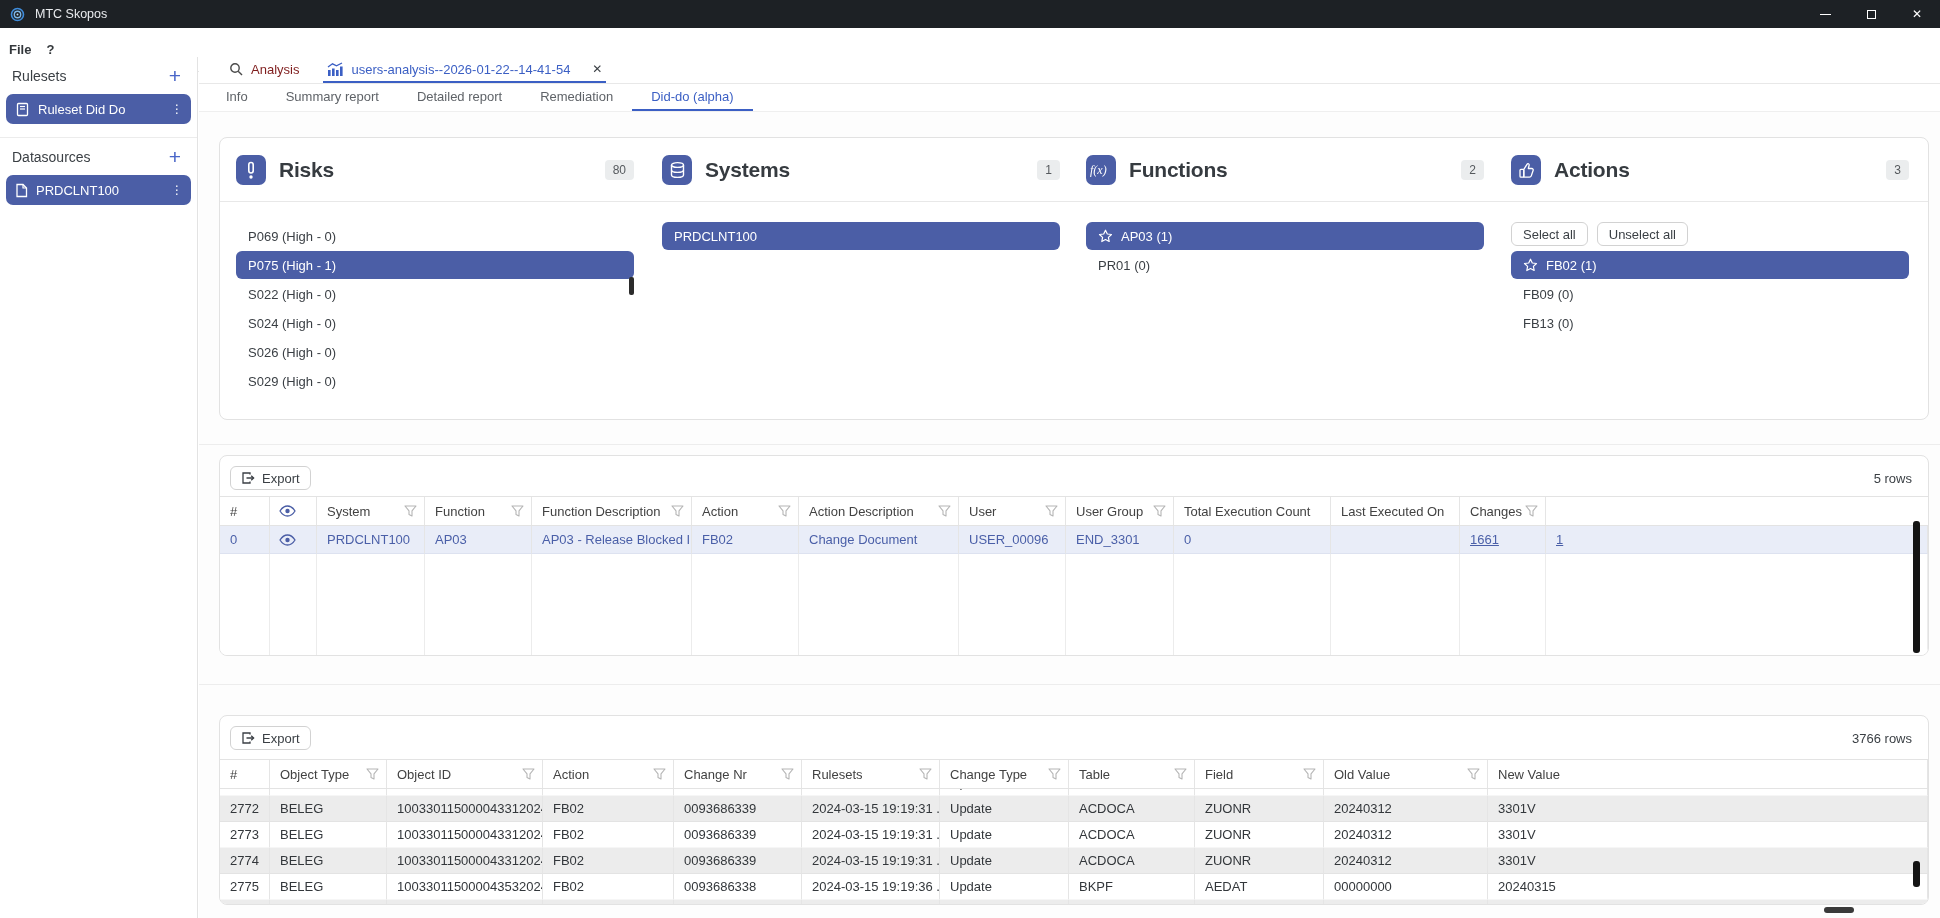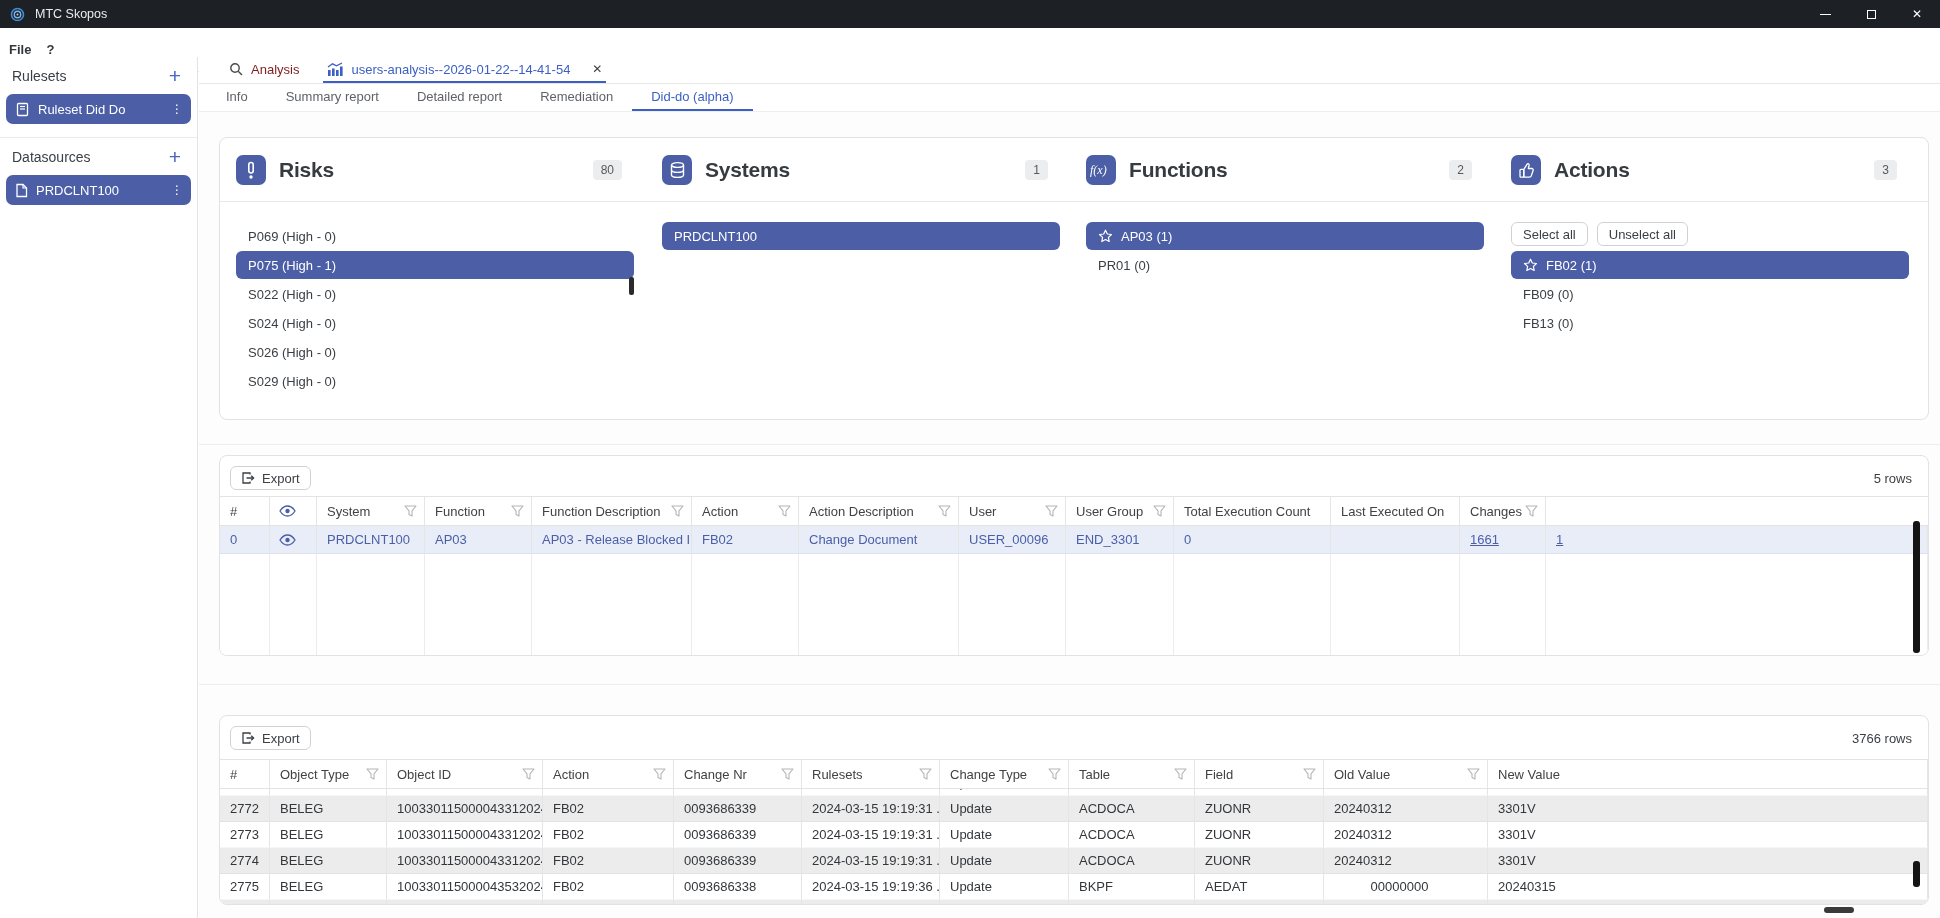--- a/index.html
+++ b/index.html
@@ -48,21 +48,21 @@
   .content{position:absolute;top:55px;left:0;right:0;bottom:0;background:#fdfdfd;}
   .card{position:absolute;left:20px;width:1710px;background:#fff;border:1px solid #e2e2e2;
         border-radius:8px;overflow:hidden;}
   #filter-card{top:25px;height:283px;}
   #table1-card{top:343px;height:201px;}
   #table2-card{top:603px;height:190px;}
   .section-divider{position:absolute;left:0;right:0;height:1px;background:#ededed;}
   
   .filter-head-divider{position:absolute;top:63px;left:0;right:0;height:1px;background:#e8e8e8;}
   .panel{position:absolute;top:0;width:398px;height:100%;}
-  .panel-head{position:absolute;top:15px;left:0;right:12px;height:34px;display:flex;align-items:center;}
+  .panel-head{position:absolute;top:15px;left:0;right:0;height:34px;display:flex;align-items:center;}
   .panel-icon{width:30px;height:30px;border-radius:7px;background:#4b5ea6;display:flex;
               align-items:center;justify-content:center;margin-right:13px;flex:none;}
   .panel-title{font-size:21px;font-weight:700;color:#363b40;letter-spacing:-0.2px;}
   .panel-badge{margin-left:auto;background:#ebedee;border-radius:4px;font-size:12px;
                color:#55595d;padding:3px 8px;}
   .panel-list{position:absolute;top:84px;left:0;right:0;display:flex;flex-direction:column;gap:1px;}
   .p-item{height:28px;display:flex;align-items:center;padding:0 10px 0 12px;font-size:13px;
           color:#3a3f44;border-radius:6px;gap:8px;}
   .p-item.sel{background:#4b5ea6;color:#fff;}
   .btn-row{display:flex;gap:9px;height:24px;margin-bottom:4px;}
@@ -729,21 +729,21 @@
               </div>
               <div class="td" style="width: 129px;">
                 <span>Update</span>
               </div>
               <div class="td" style="width: 126px;">
                 <span>BKPF</span>
               </div>
               <div class="td" style="width: 129px;">
                 <span>AEDAT</span>
               </div>
-              <div class="td" style="width: 164px; justify-content: center;">
+              <div class="td" style="width: 164px;">
                 <span>00000000</span>
               </div>
               <div class="td" style="width: 434px; flex: 1 1 auto;">
                 <span>20240315</span>
               </div>
             </div>
             <div class="partial-bottom">
               <div class="tr even">
                 <div class="td" style="width: 50px;"></div>
                 <div class="td" style="width: 117px;"></div>

